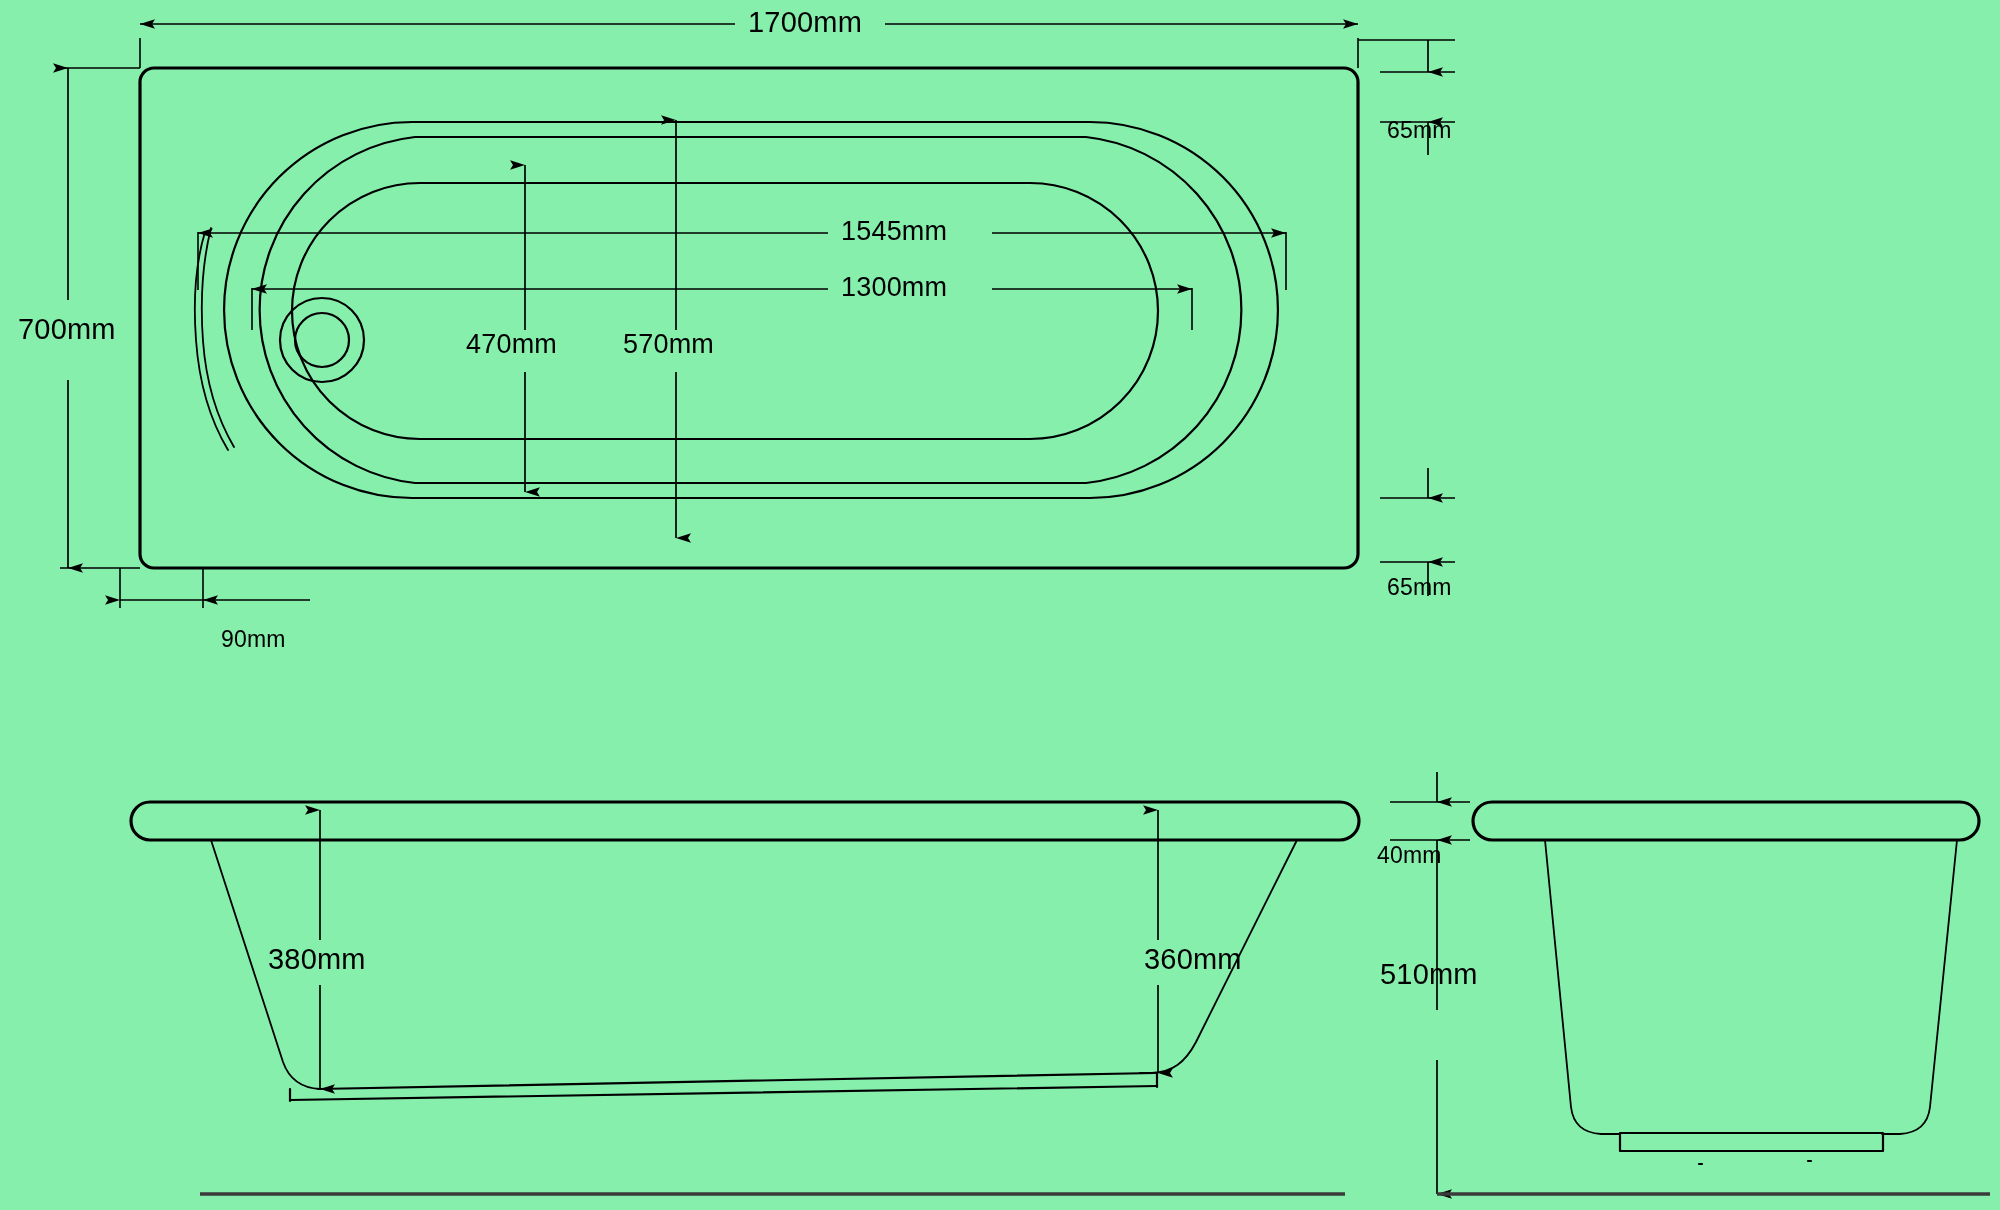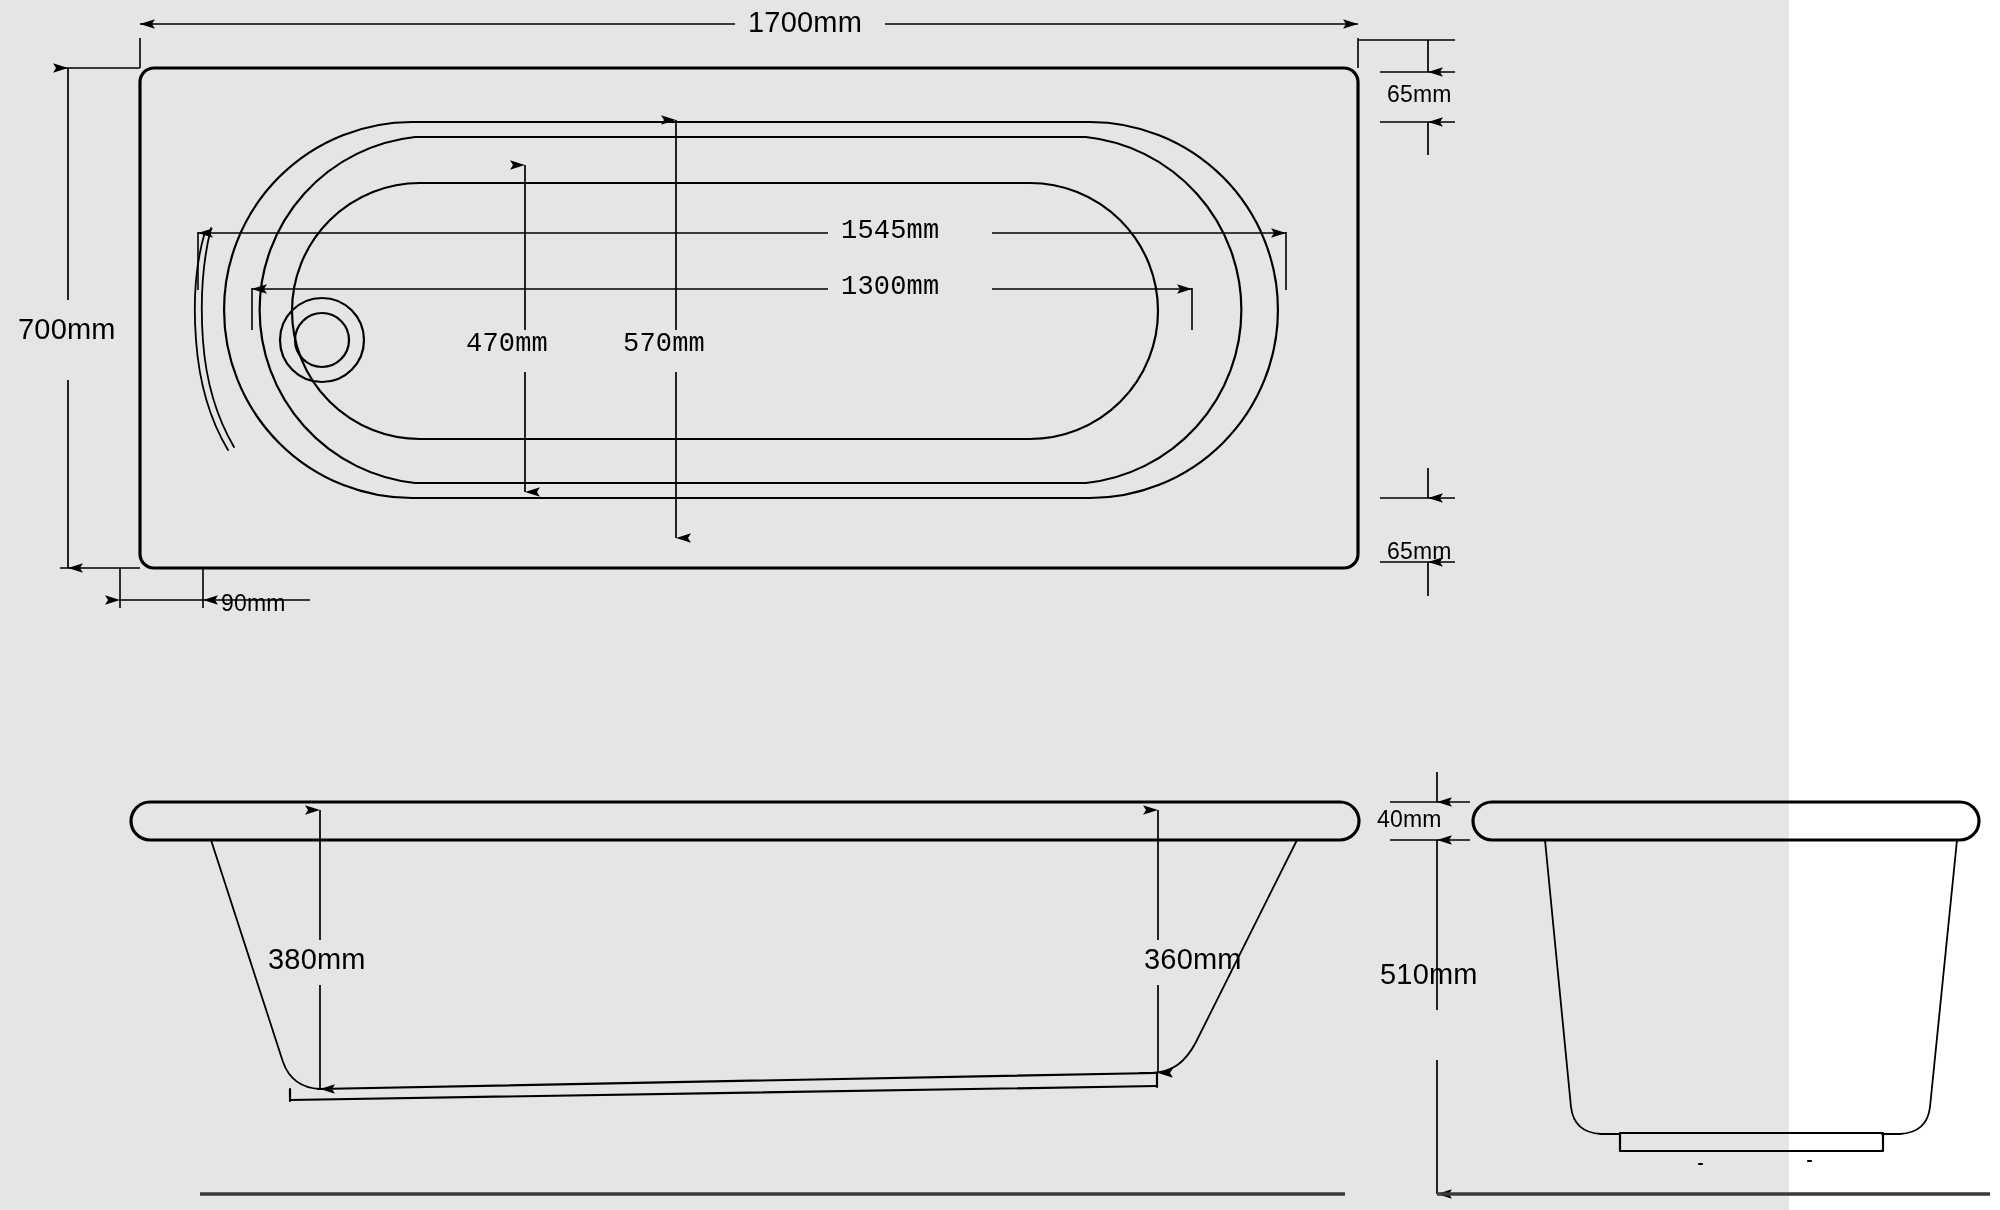--- a/index.html
+++ b/index.html
@@ -8,24 +8,23 @@
     background: #ffffff;
   }
   body {
     width: 2000px;
     height: 1210px;
     font-family: "Liberation Sans", sans-serif;
     overflow: hidden;
   }
   #drawing-root {
     position: relative;
-    width: 1764px;
+    width: 2000px;
     height: 1210px;
-    background: #e5e5e5;
-    padding-left: 25px;
+    background: #86efac;
   }
   svg.cad {
     position: absolute;
     top: 0;
     left: 0;
     width: 2000px;
     height: 1210px;
     display: block;
   }
   .outline {
@@ -74,22 +73,22 @@
   .dimtext {
     position: absolute;
     font-family: "Liberation Sans", sans-serif;
     color: #000000;
     white-space: nowrap;
     letter-spacing: 0.2px;
     line-height: 1;
     user-select: none;
   }
   .t-lg { font-size: 29px; }
-  .t-md { font-size: 27px; font-family: Liberation Mono, monospace; }
-  .t-sm { font-size: 23px; }
+  .t-md { font-size: 27px; }
+  .t-sm { font-size: 23px; margin-top: 36px; }
 </style>
 </head>
 <body>
 
 <div id="drawing-root">
 
   <svg class="cad" viewBox="0 0 2000 1210" xmlns="http://www.w3.org/2000/svg">
 
     <defs>
       <marker id="arrL" markerWidth="16" markerHeight="12" refX="1" refY="6" orient="auto" markerUnits="userSpaceOnUse">

